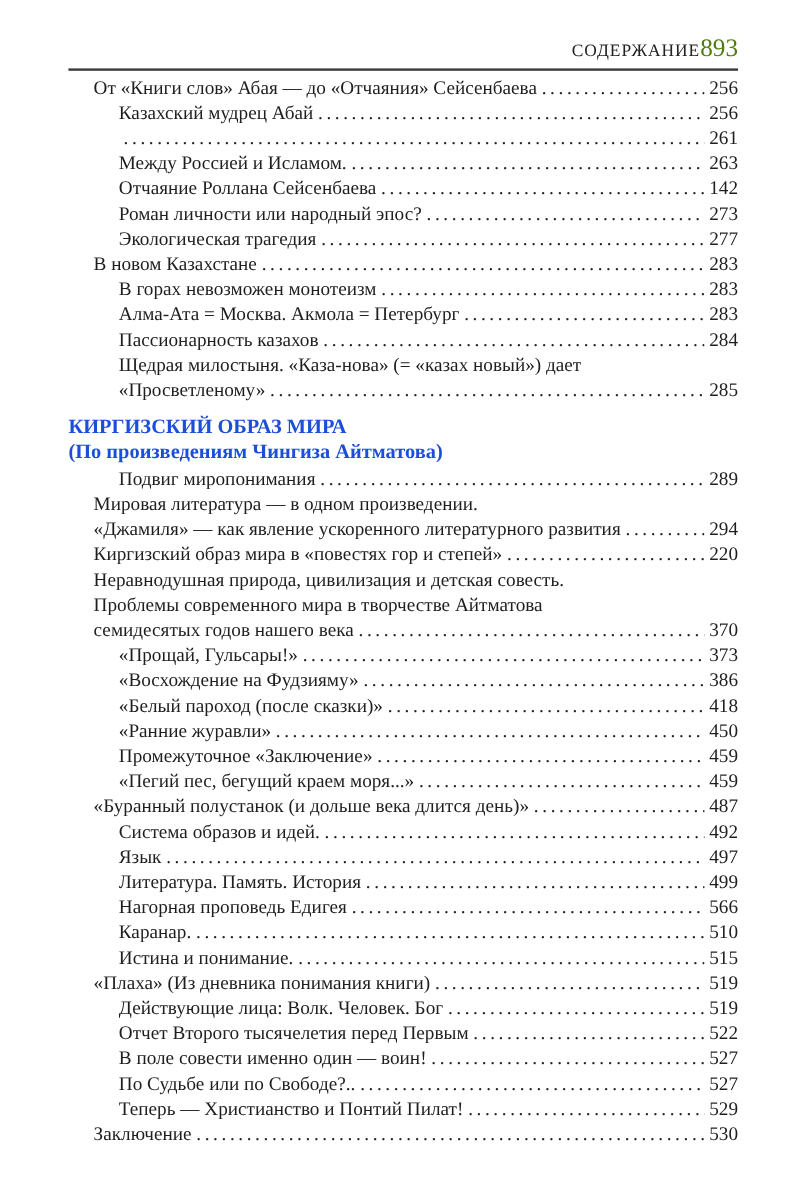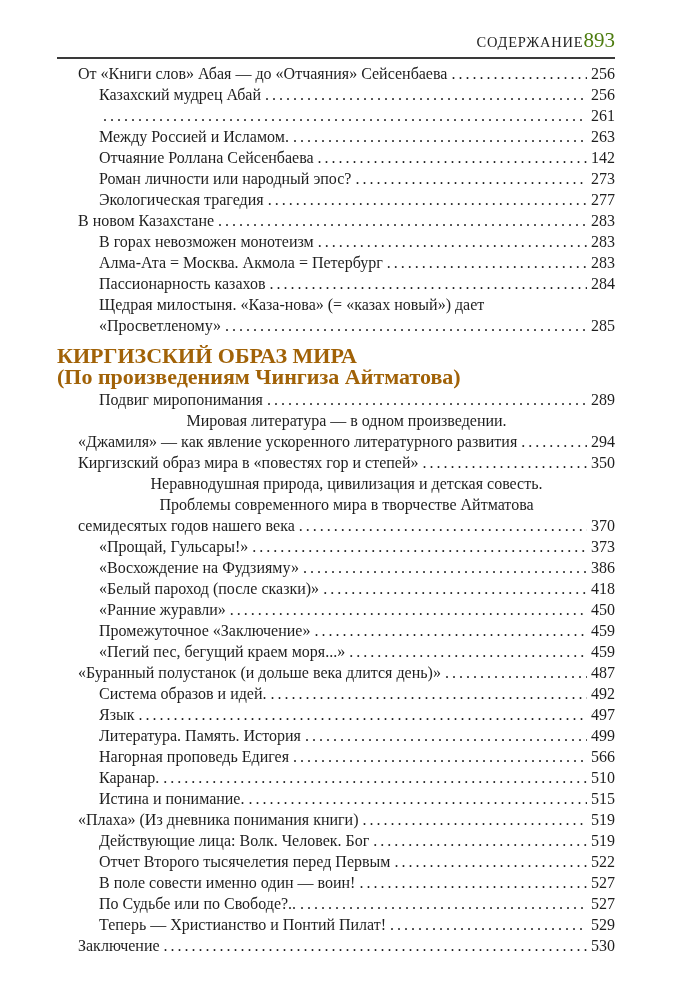--- a/index.html
+++ b/index.html
@@ -36,21 +36,21 @@
   .head-rule {
     margin-top: 6px;
     border-bottom: 2px solid #3a3a3a;
   }
   
   .toc {
     margin-top: 4px;
     font-size: 16px;
     line-height: 21px;
   }
-  .entry.lvl1 { padding-left: 21px; text-align: center; }
+  .entry.lvl1 { padding-left: 21px; }
   .entry.lvl2 { padding-left: 42px; }
   .entry .pre { white-space: nowrap; }
   .entry .last {
     display: flex;
     align-items: baseline;
   }
   .entry .t {
     flex: 0 0 auto;
     white-space: nowrap;
   }
@@ -66,23 +66,23 @@
     word-spacing: -1px;
     content: ". . . . . . . . . . . . . . . . . . . . . . . . . . . . . . . . . . . . . . . . . . . . . . . . . . . . . . . . . . . . . . . . . . . . . . . . . . . . . . . . . . . . . . . . . . . . . . . . . . . . . . . .";
   }
   .pg {
     flex: 0 0 auto;
     padding-left: 3px;
   }
   .section-heading {
     margin: 9px 0 2px 0;
     font-weight: bold;
-    font-size: 22px;
+    font-size: 17px;
     line-height: 21px;
-    color: #a16207;
+    color: #1d4ed8;
   }
   .section-heading div { white-space: nowrap; }
 </style>
 </head>
 <body>
 
 <div class="page">
   <div class="head-row">
     <span class="head-title">СОДЕРЖАНИЕ</span>
     <span class="head-page">893</span>
@@ -189,21 +189,21 @@
         <div class="last">
           <span class="t">«Джамиля» — как явление ускоренного литературного развития</span>
           <span class="dots"></span>
           <span class="pg">294</span>
         </div>
       </div>
       <div class="entry lvl1">
         <div class="last">
           <span class="t">Киргизский образ мира в «повестях гор и степей»</span>
           <span class="dots"></span>
-          <span class="pg">350</span>
+          <span class="pg">220</span>
         </div>
       </div>
       <div class="entry lvl1">
         <div class="pre">Неравнодушная природа, цивилизация и детская совесть.</div>
         <div class="pre">Проблемы современного мира в творчестве Айтматова</div>
         <div class="last">
           <span class="t">семидесятых годов нашего века</span>
           <span class="dots"></span>
           <span class="pg">370</span>
         </div>

